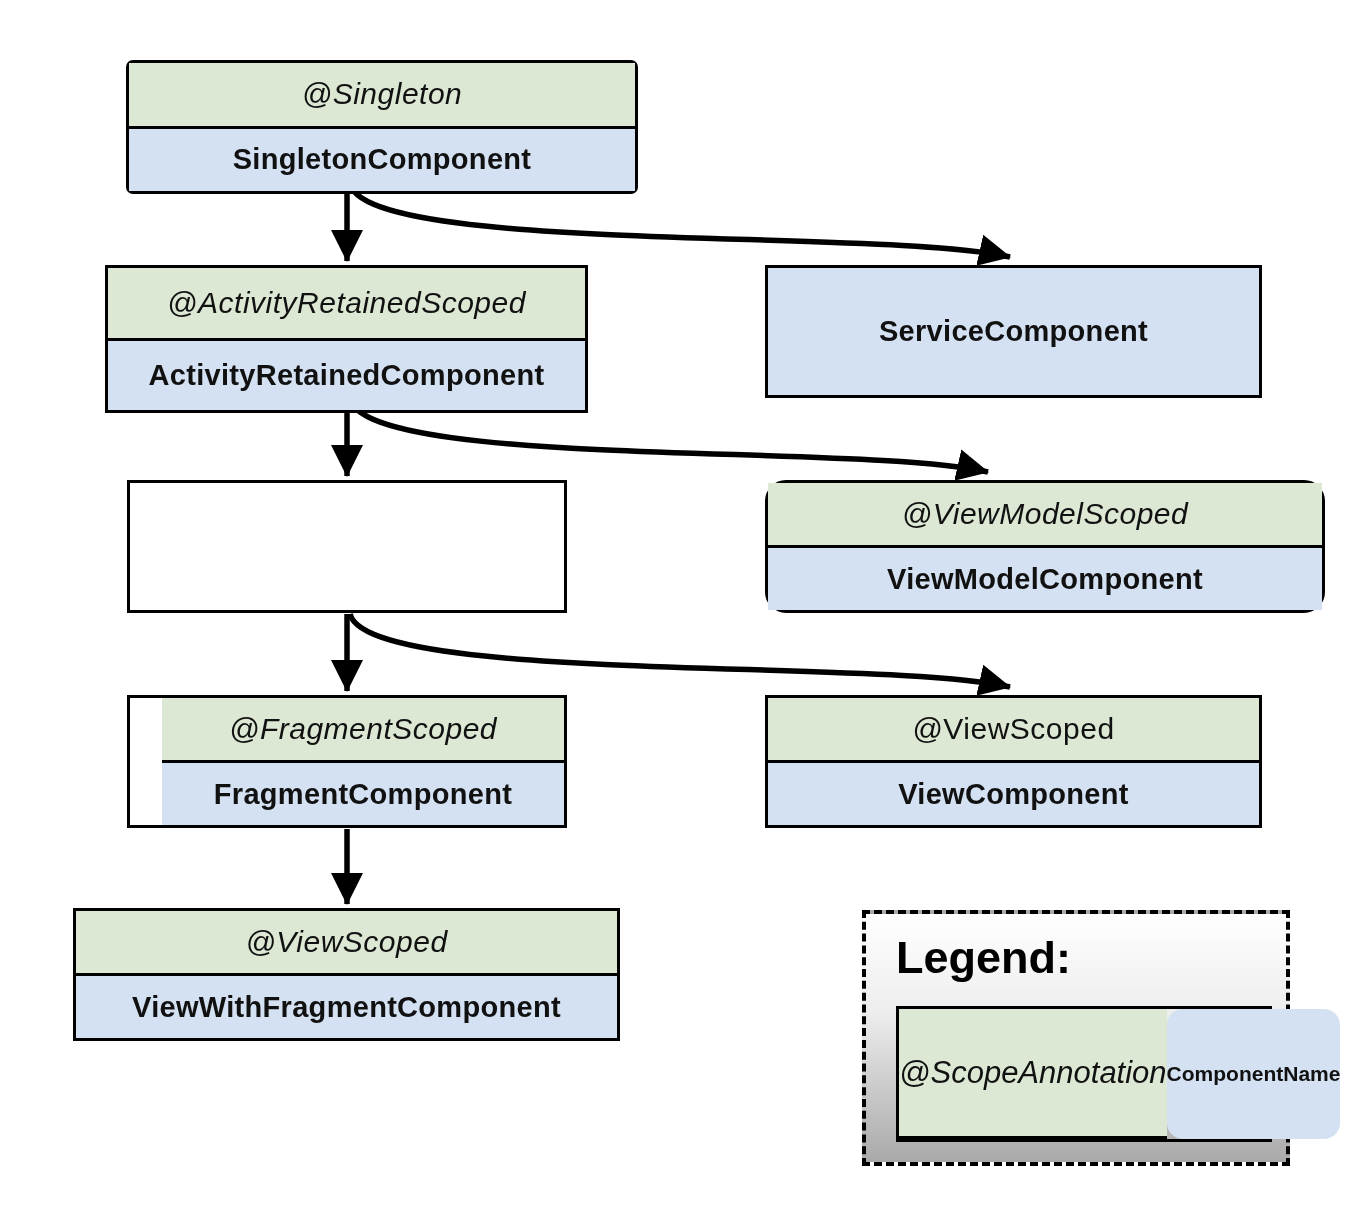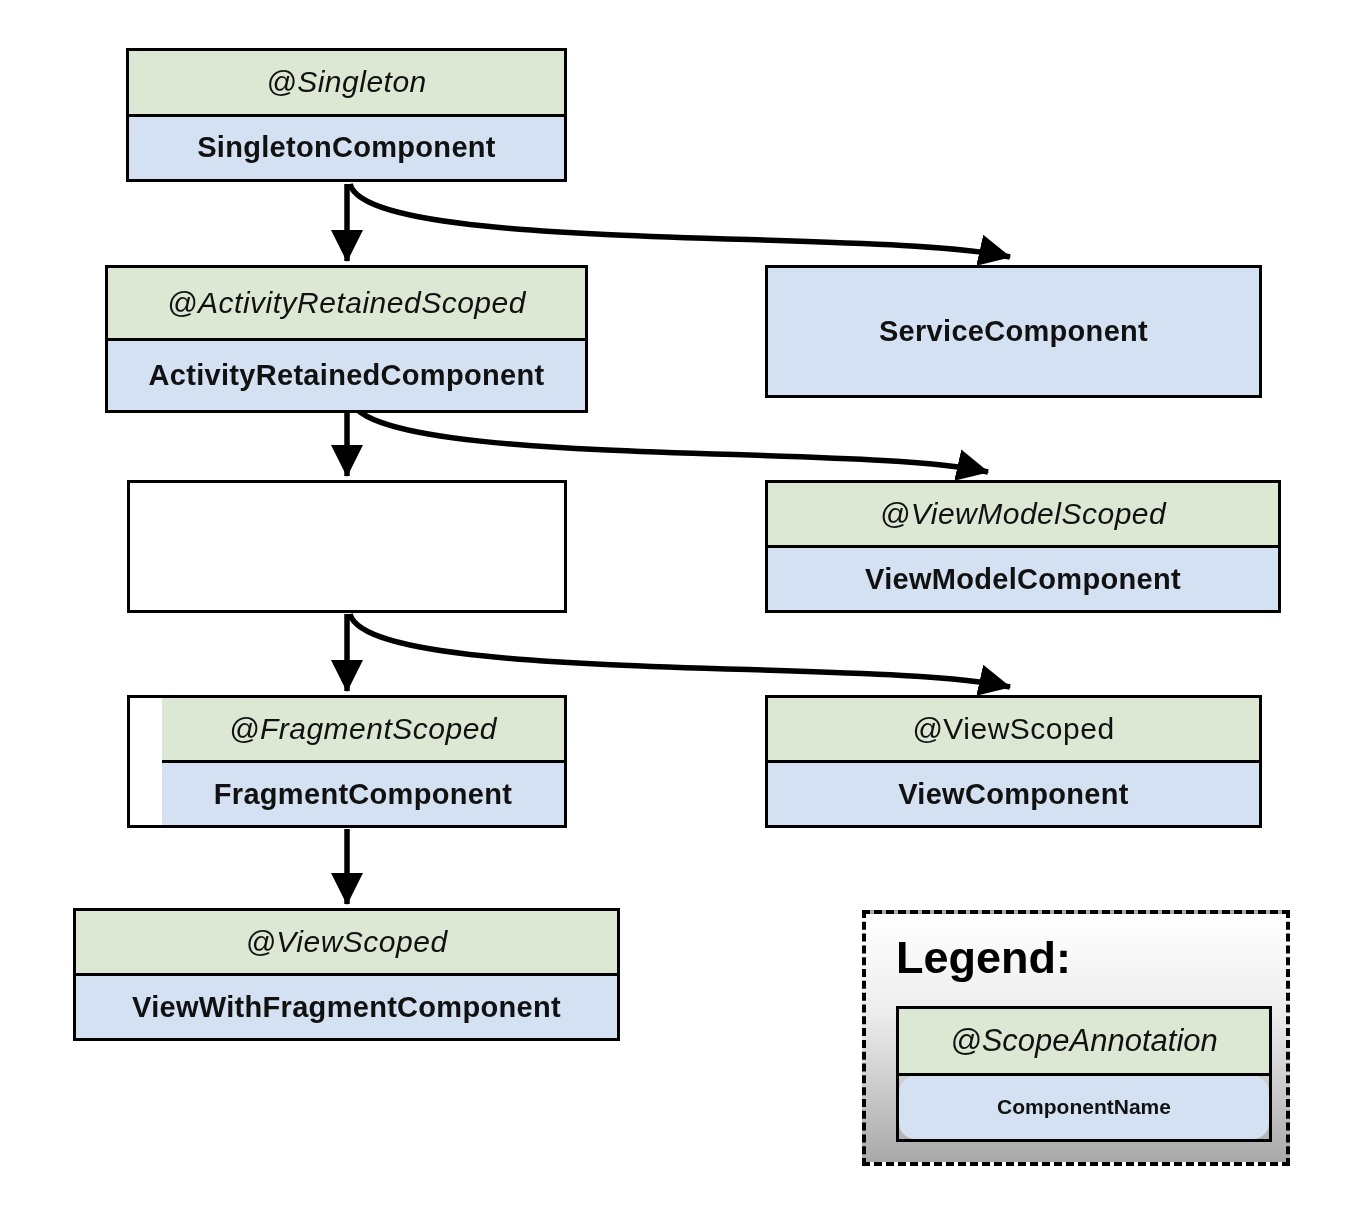--- a/index.html
+++ b/index.html
@@ -49,25 +49,25 @@
     align-items: center;
     justify-content: center;
     background: var(--component-bg, #d4e1f2);
     font-size: 29px;
     font-weight: bold;
     color: #111;
     letter-spacing: 0.3px;
   }
 
   
-  .n-singleton          { left: 126px; top:  48px; width: 441px; height: 134px; }
+  .n-singleton          { left: 126px; top:  60px; width: 512px; height: 134px; border-radius: 7px; }
   .n-activity-retained  { left: 105px; top: 265px; width: 483px; height: 148px; }
   .n-service            { left: 765px; top: 265px; width: 497px; height: 133px; }
   .n-activity           { left: 127px; top: 480px; width: 440px; height: 133px; }
-  .n-view-model         { left: 765px; top: 480px; width: 516px; height: 133px; }
+  .n-view-model         { left: 765px; top: 480px; width: 560px; height: 133px; border-radius: 21px; }
   .n-fragment           { left: 127px; top: 695px; width: 440px; height: 133px; padding-left: 32px; }
   .n-view               { left: 765px; top: 695px; width: 497px; height: 133px; }
   .n-view-with-fragment { left:  73px; top: 908px; width: 547px; height: 133px; }
 
   
   .legend {
     position: absolute;
     left: 862px; top: 910px;
     width: 428px; height: 256px;
     box-sizing: border-box;
@@ -82,21 +82,21 @@
     left: 30px; top: 18px;
     font-size: 45px;
     font-weight: bold;
     color: #000;
   }
   .legend-sample {
     position: absolute;
     left: 30px; top: 92px;
     width: 376px; height: 136px;
     display: flex;
-    flex-direction: column;
+    flex-direction: row;
     border: 3px solid var(--border, #000);
     box-sizing: border-box;
   }
   .legend-sample .scope {
     flex: 1;
     display: flex; align-items: center; justify-content: center;
     background: var(--scope-bg, #dce8d4);
     border-bottom: 3px solid var(--border, #000);
     font-size: 31px; font-style: italic; color: #111;
   }

